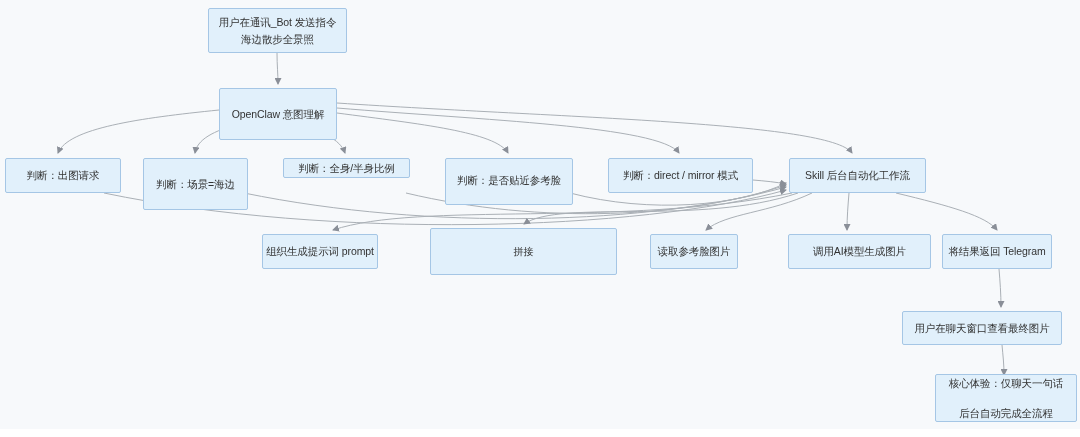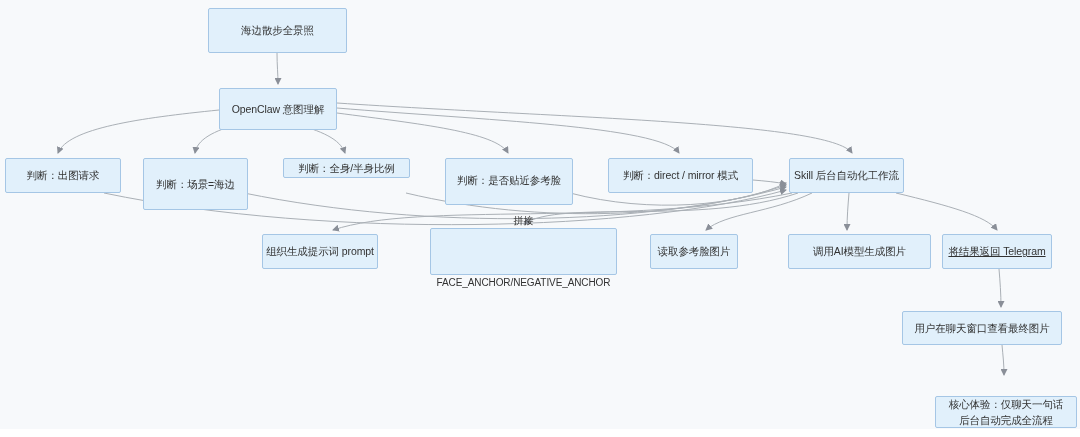--- a/index.html
+++ b/index.html
@@ -60,62 +60,62 @@
         <path d="M812,193 C770,213 726,213 706,230" stroke="#aab0b6" stroke-width="1" marker-end="url(#arrow)" data-name="edge-skill-workflow-to-read-face"></path>
         <path d="M849,193 C848,205 847,217 847,230" stroke="#aab0b6" stroke-width="1" marker-end="url(#arrow)" data-name="edge-skill-workflow-to-gen-image"></path>
         <path d="M896,193 C950,206 986,216 997,230" stroke="#aab0b6" stroke-width="1" marker-end="url(#arrow)" data-name="edge-skill-workflow-to-return-telegram"></path>
         <path d="M999,269 C1000,281 1001,294 1001,307" stroke="#aab0b6" stroke-width="1" marker-end="url(#arrow)" data-name="edge-return-telegram-to-view-image"></path>
         <path d="M1002,345 C1003,356 1004,364 1004,375" stroke="#aab0b6" stroke-width="1" marker-end="url(#arrow)" data-name="edge-view-image-to-core-experience"></path>
       </g>
   </svg>
 
   <div id="node-layer" data-name="node-layer">
       <div class="node" data-name="node-user-command" style="left: 208px; top: 8px; width: 139px; height: 45px;">
+        <span class="line" data-name="node-label">用户在通讯_Bot 发送指令</span>
         <span class="line" data-name="node-label">海边散步全景照</span>
       </div>
-      <div class="node" data-name="node-intent" style="left: 219px; top: 88px; width: 118px; height: 42px;">
+      <div class="node" data-name="node-intent" style="left: 219px; top: 88px; width: 118px; height: 52px;">
         <span class="line" data-name="node-label">OpenClaw 意图理解</span>
       </div>
       <div class="node" data-name="node-judge-request" style="left: 5px; top: 158px; width: 116px; height: 35px;">
         <span class="line" data-name="node-label">判断：出图请求</span>
       </div>
       <div class="node" data-name="node-judge-scene" style="left: 143px; top: 158px; width: 105px; height: 52px;">
         <span class="line" data-name="node-label">判断：场景=海边</span>
       </div>
       <div class="node" data-name="node-judge-ratio" style="left: 283px; top: 158px; width: 127px; height: 20px;">
         <span class="line" data-name="node-label">判断：全身/半身比例</span>
       </div>
       <div class="node" data-name="node-judge-face" style="left: 445px; top: 158px; width: 128px; height: 47px; font-family: Liberation Mono, monospace;">
         <span class="line" data-name="node-label">判断：是否贴近参考脸</span>
       </div>
       <div class="node" data-name="node-judge-mode" style="left: 608px; top: 158px; width: 145px; height: 35px;">
         <span class="line" data-name="node-label">判断：direct / mirror 模式</span>
       </div>
-      <div class="node" data-name="node-skill-workflow" style="left: 789px; top: 158px; width: 115px; height: 35px;">
+      <div class="node" data-name="node-skill-workflow" style="left: 789px; top: 158px; width: 137px; height: 35px;">
         <span class="line" data-name="node-label">Skill 后台自动化工作流</span>
       </div>
       <div class="node" data-name="node-build-prompt" style="left: 262px; top: 234px; width: 116px; height: 35px;">
         <span class="line" data-name="node-label">组织生成提示词 prompt</span>
       </div>
       <div class="node" data-name="node-splice-anchor" style="left: 430px; top: 228px; width: 187px; height: 47px;">
         <span class="line" data-name="node-label">拼接</span>
-        <span class="line" data-name="node-label">FACE_ANCHOR/NEGATIVE_ANCHOR</span>
       </div>
       <div class="node" data-name="node-read-face" style="left: 650px; top: 234px; width: 88px; height: 35px;">
         <span class="line" data-name="node-label">读取参考脸图片</span>
       </div>
       <div class="node" data-name="node-gen-image" style="left: 788px; top: 234px; width: 143px; height: 35px;">
         <span class="line" data-name="node-label">调用AI模型生成图片</span>
       </div>
-      <div class="node" data-name="node-return-telegram" style="left: 942px; top: 234px; width: 110px; height: 35px; text-decoration: underline;">
+      <div class="node" data-name="node-return-telegram" style="left: 942px; top: 234px; width: 110px; height: 35px;">
         <span class="line" data-name="node-label">将结果返回 Telegram</span>
       </div>
       <div class="node" data-name="node-view-image" style="left: 902px; top: 311px; width: 160px; height: 34px;">
         <span class="line" data-name="node-label">用户在聊天窗口查看最终图片</span>
       </div>
-      <div class="node" data-name="node-core-experience" style="left: 935px; top: 396px; width: 142px; height: 32px;">
+      <div class="node" data-name="node-core-experience" style="left: 935px; top: 374px; width: 142px; height: 48px; justify-content: space-between;">
         <span class="line" data-name="node-label">核心体验：仅聊天一句话</span>
         <span class="line" data-name="node-label">后台自动完成全流程</span>
       </div>
     </div>
 
   <div class="bottom-strip" data-name="bottom-margin"></div>
 </div>
 
 </body></html>

